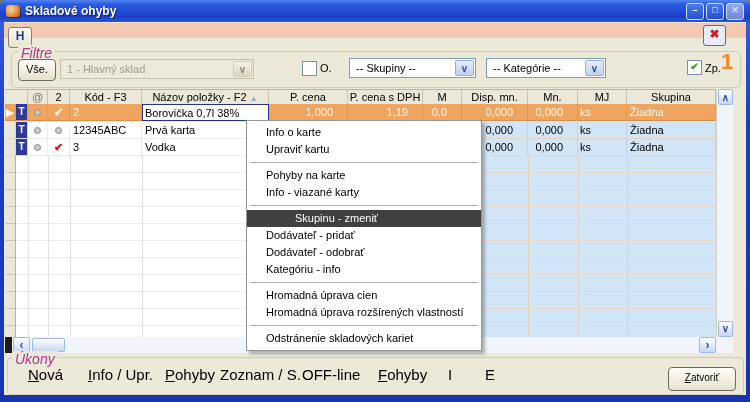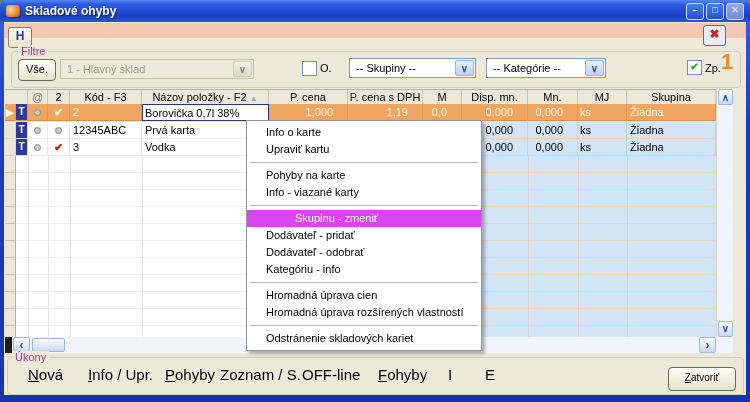--- a/index.html
+++ b/index.html
@@ -24,21 +24,21 @@
   .body{position:absolute;left:4px;top:22px;width:742px;height:373px;background:#ece9d8;}
   .pinkstrip{position:absolute;left:0;top:1px;width:742px;height:15px;background:#f3c8b0;}
   .hbtn{position:absolute;left:4px;top:5px;width:22px;height:19px;
     background:linear-gradient(180deg,#fdfbf3,#e6e2cc);border:1px solid #84826f;border-radius:3px;
     font-weight:bold;color:#1f3a93;text-align:center;line-height:17px;font-size:12px;}
   .redx{position:absolute;left:699px;top:3px;width:21px;height:19px;
     background:#e9ecf6;border:1px solid #4a6cc0;border-radius:3px;
     color:#d42020;font-weight:bold;text-align:center;line-height:17px;font-size:12px;}
   
   .grp{position:absolute;border:1px solid #cfccba;border-radius:4px;background:transparent;}
-  .grp-label{position:absolute;background:#ece9d8;padding:0 3px;color:#b0368f;font-size:11px;}
+  .grp-label{position:absolute;background:#ece9d8;padding:0 3px;color:#b0368f;font-size:14px;font-style:italic;}
   .btn{background:linear-gradient(180deg,#fffef8,#e6e2cc);border:1px solid #6b6b5e;
     border-radius:4px;text-align:center;color:#000;}
   .combo{box-sizing:border-box;position:absolute;height:20px;line-height:18px;}
   .combo .val{position:absolute;left:6px;top:0;right:20px;overflow:hidden;white-space:nowrap;}
   .combo .arrow{position:absolute;right:1px;top:1px;bottom:1px;width:17px;border-radius:2px;
     text-align:center;font-weight:bold;font-size:10px;line-height:16px;}
   .combo.disabled{background:#edeadb;border:1px solid #c4c0ae;color:#9e9b8a;}
   .combo.disabled .arrow{background:linear-gradient(180deg,#f4f1e4,#dcd7c2);color:#8a8778;border:1px solid #cfccba;}
   .combo.live{background:#fff;border:1px solid #7f9db9;color:#000;}
   .combo.live .arrow{background:linear-gradient(180deg,#e9eef9,#bfd0ef);color:#33549c;border:1px solid #98b0dc;}
@@ -83,21 +83,21 @@
     border:1px solid #9cb9e9;border-radius:2px;color:#33549c;font-weight:bold;
     text-align:center;box-sizing:border-box;}
   .vscroll{position:absolute;left:716px;top:89px;width:17px;height:248px;background:#f1f5fb;border-left:1px solid #d6d2c2;box-sizing:border-box;}
   .hscroll{position:absolute;left:5px;top:337px;width:711px;height:16px;background:#f1f5fb;}
   .blackblock{position:absolute;left:0;top:0;width:7px;height:16px;background:#1c1c1c;}
   .corner{position:absolute;left:716px;top:337px;width:17px;height:16px;background:#f1f5fb;}
   
   .menu{position:absolute;left:246px;top:120px;width:234px;background:#fff;
     border:1px solid #979797;box-shadow:3px 3px 3px rgba(90,90,90,.45);padding:3px 0;z-index:50;}
   .mi{height:17px;line-height:17px;padding-left:19px;font-size:11px;color:#000;}
-  .mi.hl{background:#d946ef;color:#fff;padding-left:48px;}
+  .mi.hl{background:#404040;color:#fff;padding-left:48px;}
   .msep{height:1px;background:#b5b5b5;margin:4px 3px;}
   
   .actions-label{left:12px;top:345px;}
   .albl{position:absolute;top:366px;font-size:15px;color:#000;white-space:nowrap;}
   .accel{text-decoration:underline;}
   .closebtn{position:absolute;left:668px;top:345px;width:66px;height:22px;font-size:10px;line-height:20px;}
 </style>
 </head>
 <body>
 

